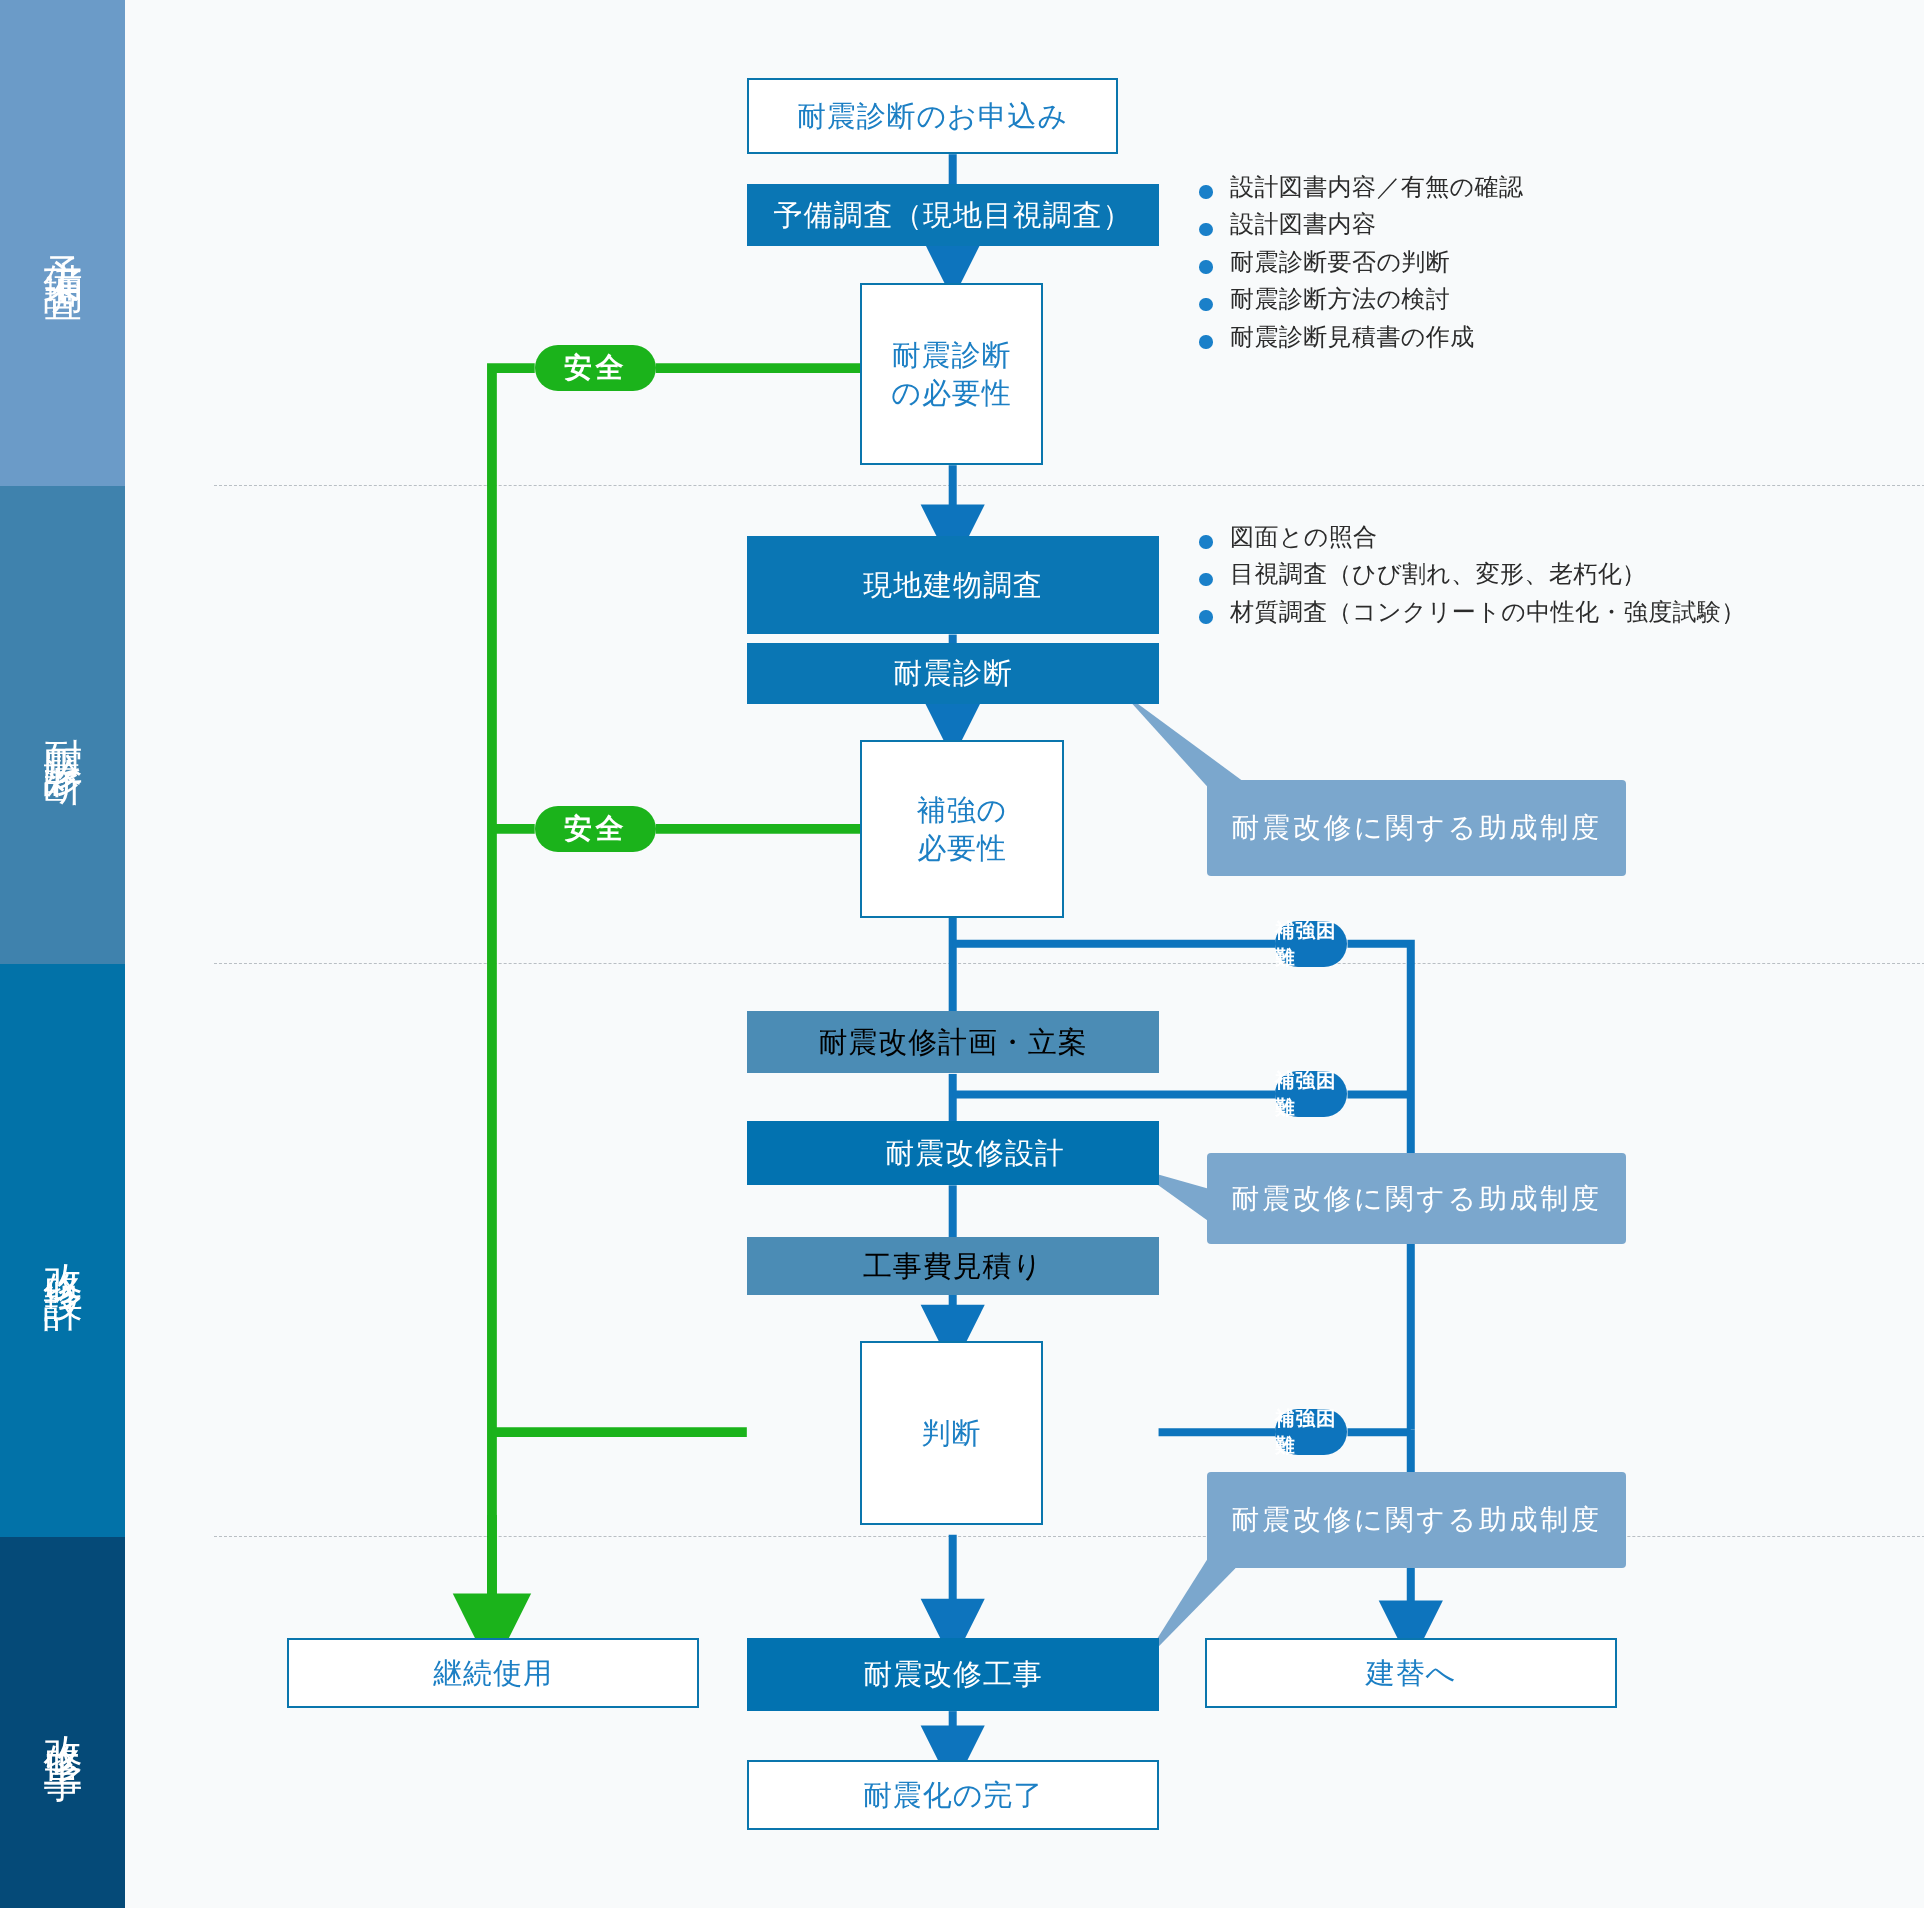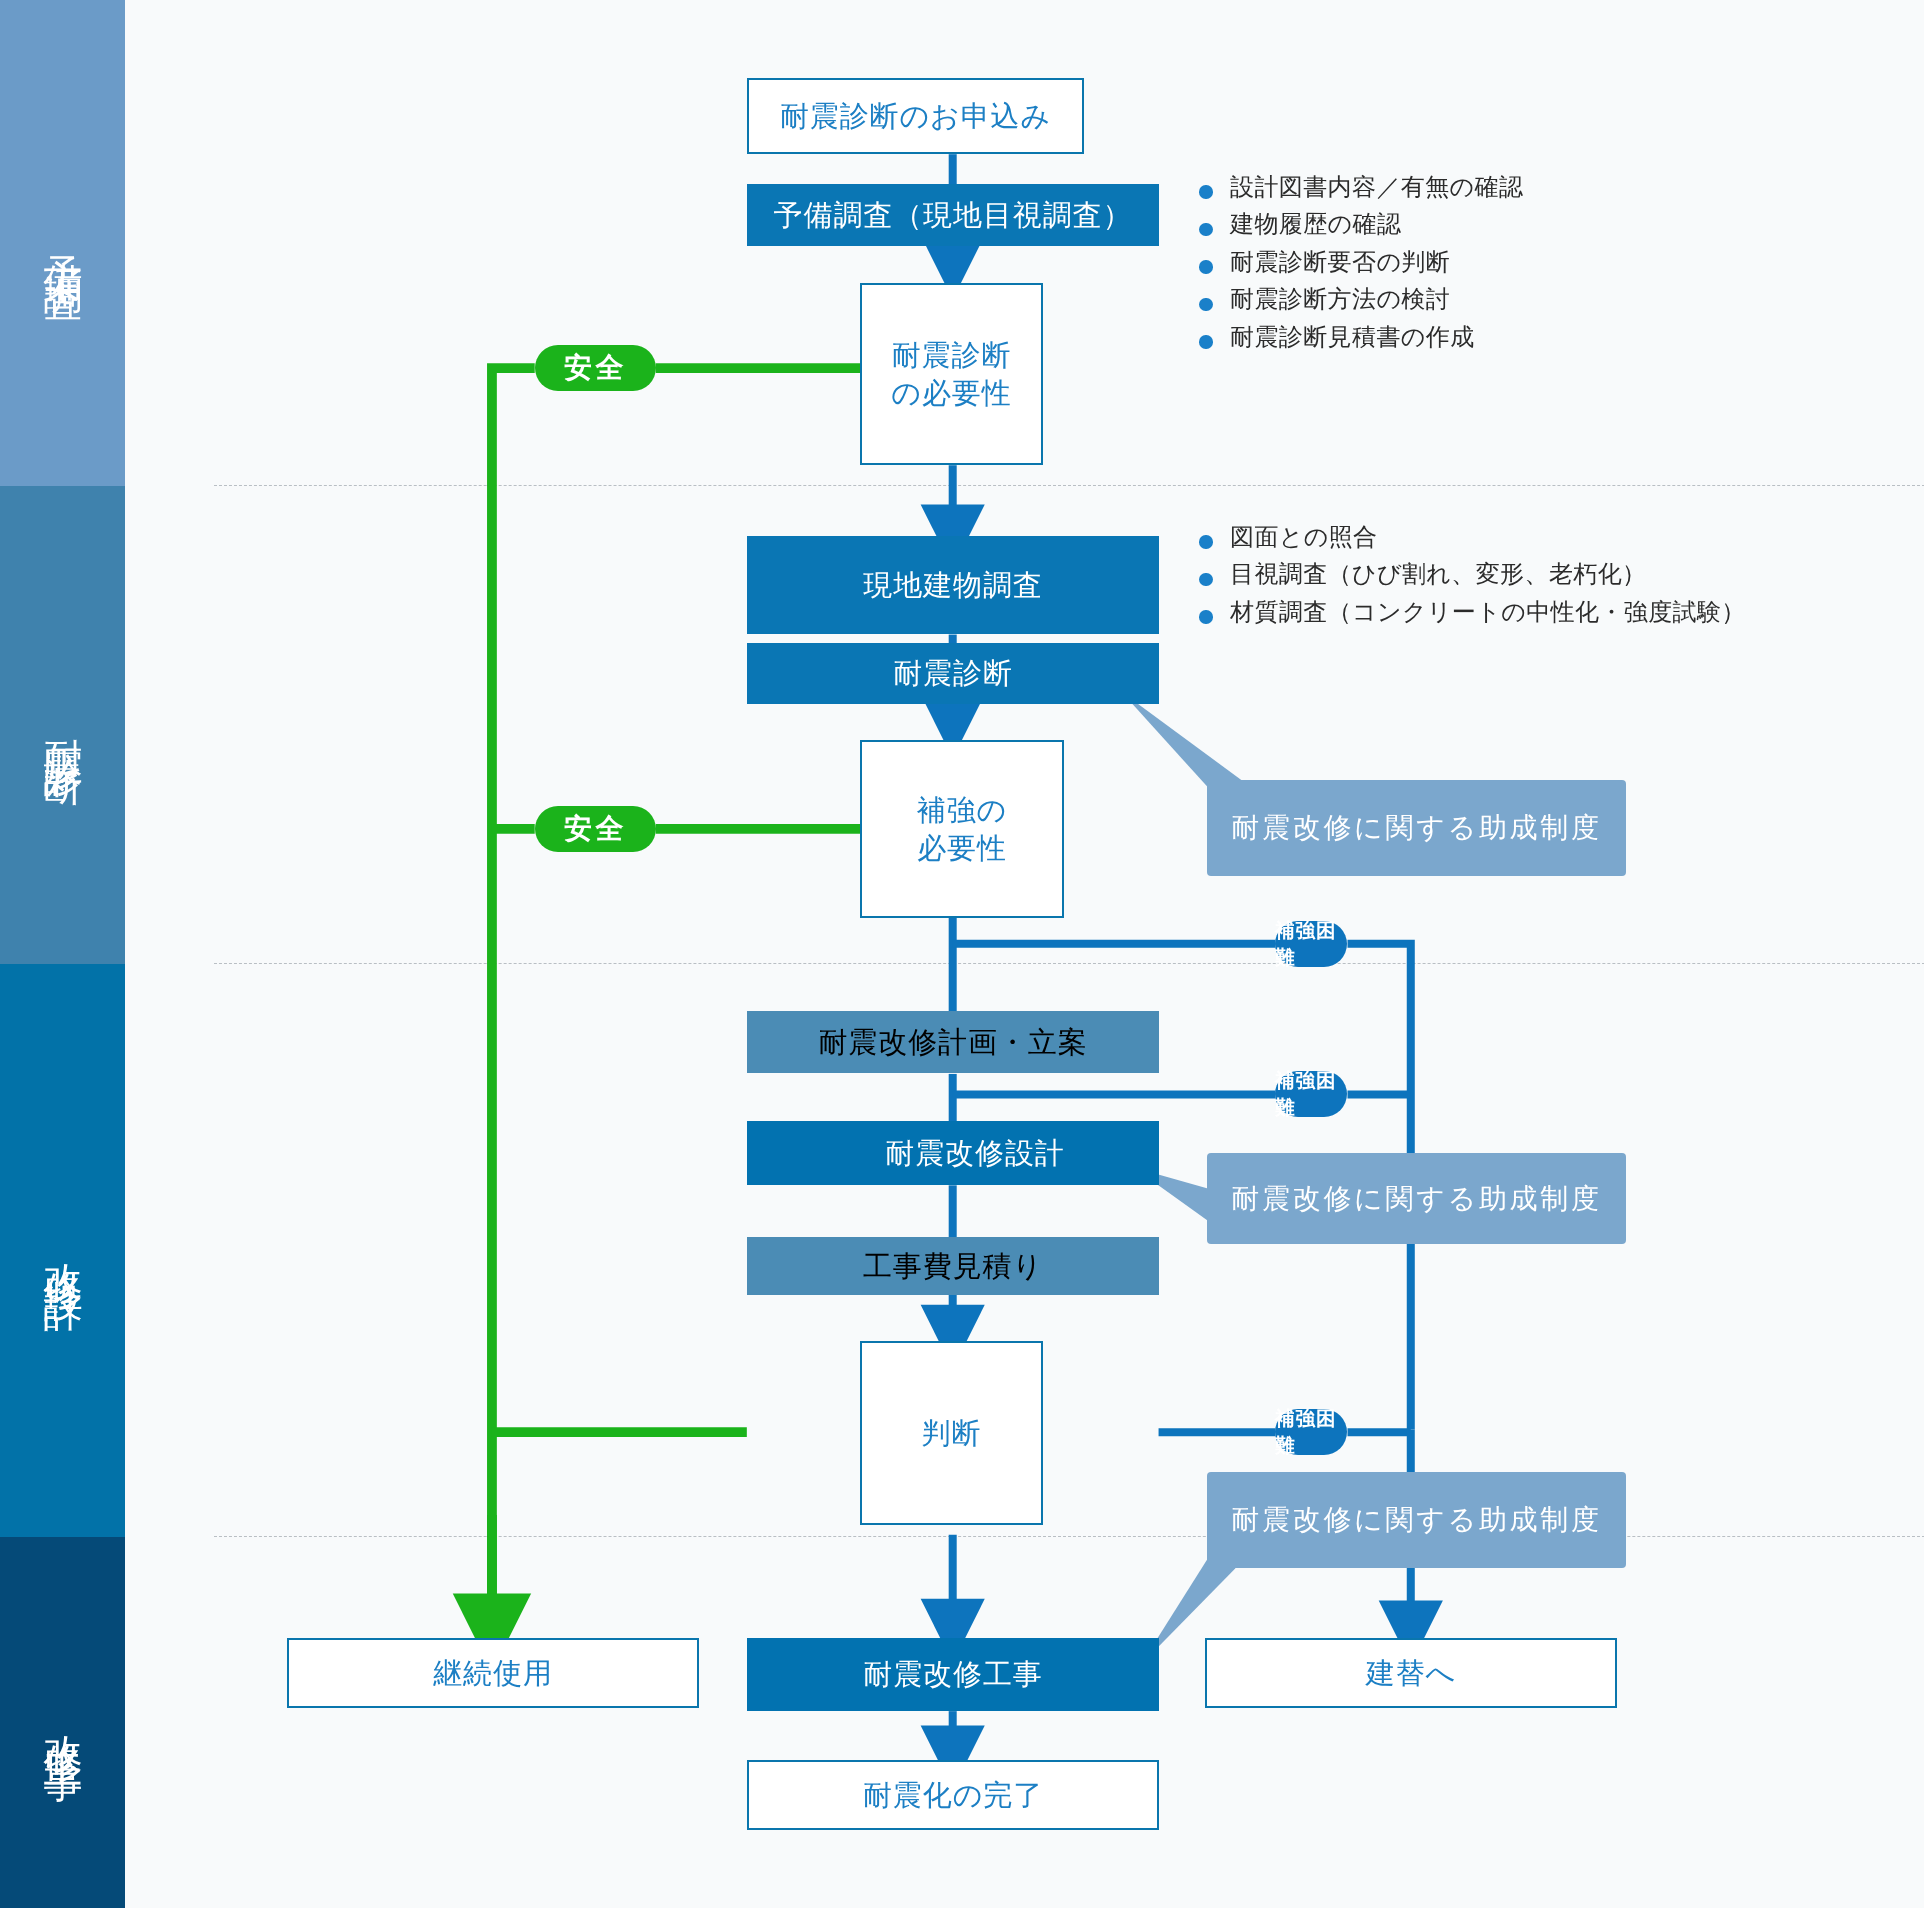--- a/index.html
+++ b/index.html
@@ -175,21 +175,21 @@
       <line x1="552" y1="1700" x2="552" y2="1832" marker-end="url(#ahG)"></line>
     </g>
 
     <g fill="#7ba7cd" stroke="none">
       <polygon points="1258,776 1394,876 1394,926"></polygon>
       <polygon points="1272,1310 1378,1340 1378,1386"></polygon>
       <polygon points="1280,1868 1386,1700 1386,1760"></polygon>
     </g>
   </svg>
 
-  <div class="node white" style="left:747px;top:78px;width:337px;height:76px;">
+  <div class="node white" style="left:747px;top:78px;width:371px;height:76px;">
     <span>耐震診断のお申込み</span>
   </div>
 
   <div class="node solid" style="left:747px;top:184px;width:412px;height:62px;">
     <span>予備調査（現地目視調査）</span>
   </div>
 
   <div class="node white" style="left:860px;top:283px;width:183px;height:182px;flex-direction:column;">
     <span>耐震診断</span>
     <span>の必要性</span>
@@ -263,21 +263,21 @@
   <div class="callout" style="left:1207px;top:1153px;width:419px;height:91px;">
     <span>耐震改修に関する助成制度</span>
   </div>
   <div class="callout" style="left:1207px;top:1472px;width:419px;height:96px;">
     <span>耐震改修に関する助成制度</span>
   </div>
 
   <div class="bullets" style="left:1194px;top:171px;">
     <ul>
       <li>設計図書内容／有無の確認</li>
-      <li>建物履歴の確認</li>
+      <li>設計図書内容</li>
       <li>耐震診断要否の判断</li>
       <li>耐震診断方法の検討</li>
       <li>耐震診断見積書の作成</li>
     </ul>
   </div>
 
   <div class="bullets" style="left:1194px;top:521px;">
     <ul>
       <li>図面との照合</li>
       <li>目視調査（ひび割れ、変形、老朽化）</li>

